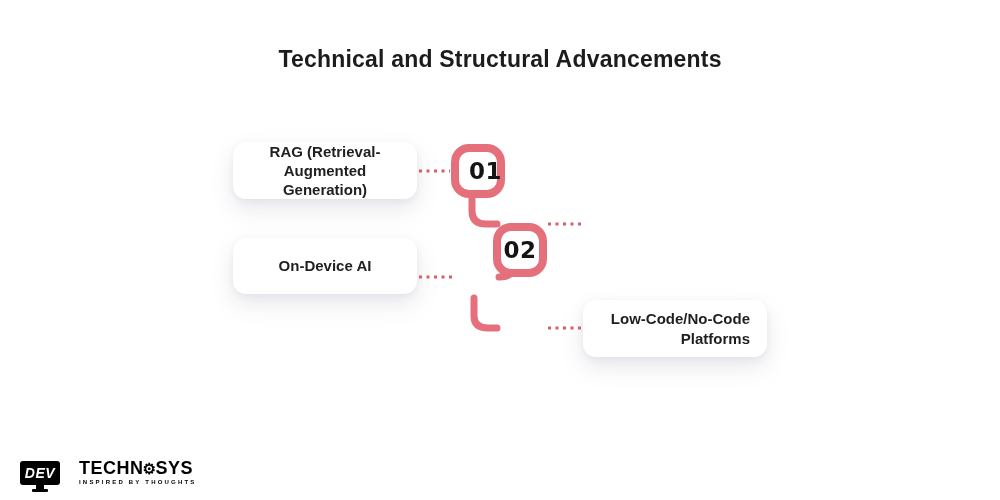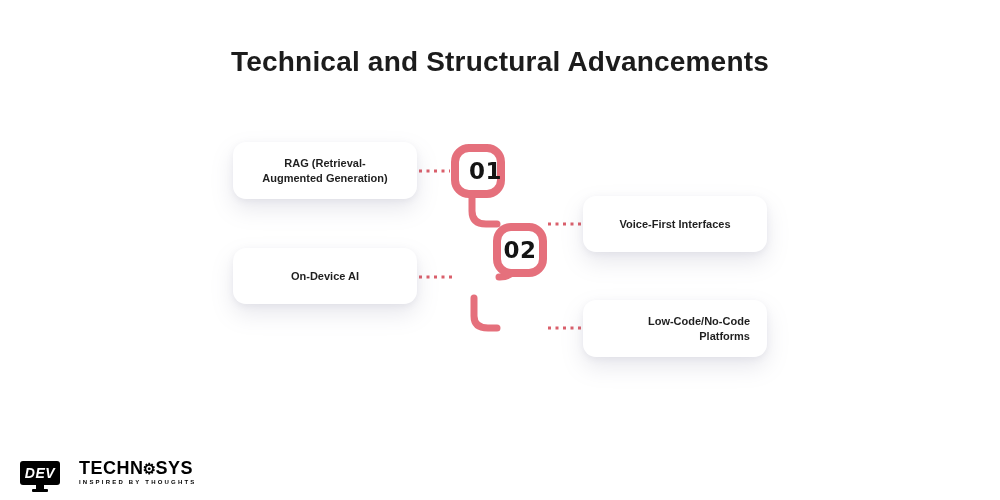--- a/index.html
+++ b/index.html
@@ -2,34 +2,34 @@
 <html><head>
 <meta charset="utf-8">
 <style>
   html,body{margin:0;padding:0;background:#fff;}
   .stage{
     position:relative;width:1000px;height:500px;background:#ffffff;overflow:hidden;
     font-family:"Liberation Sans",sans-serif;
   }
   .title{
     position:absolute;top:46px;left:0;width:100%;text-align:center;
-    font-size:28px;font-weight:700;color:#1c1c1c;letter-spacing:.2px;margin:0;
+    font-size:23px;font-weight:700;color:#1c1c1c;letter-spacing:.2px;margin:0;
   }
   svg.connectors{position:absolute;left:0;top:0;z-index:1;}
   .card{
     position:absolute;background:#ffffff;border-radius:13px;z-index:2;
     box-shadow:0 10px 22px rgba(130,130,155,.18),0 2px 6px rgba(130,130,155,.10);
     display:flex;align-items:center;justify-content:center;text-align:center;
-    font-size:11px;font-weight:700;color:#1f1f1f;line-height:1.28;
+    font-size:15px;font-weight:700;color:#1f1f1f;line-height:1.28;
   }
   .card span{display:block;}
   .card-1{left:233px;top:142px;width:184px;height:57px;}
   .card-1 span{max-width:138px;}
   .card-2{left:583px;top:196px;width:184px;height:56px;}
-  .card-3{left:233px;top:248px;width:184px;height:56px;}
+  .card-3{left:233px;top:238px;width:184px;height:56px;}
   .card-4{left:583px;top:300px;width:184px;height:57px;text-align:right;}
   .card-4 span{max-width:150px;}
   .badge{
     position:absolute;width:54px;height:54px;box-sizing:border-box;z-index:2;
     border:8px solid #e5707c;border-radius:18px;background:#ffffff;
     display:flex;align-items:center;justify-content:center;
     font-family:"DejaVu Sans","Liberation Sans",sans-serif;
     font-size:23px;font-weight:700;color:#141414;letter-spacing:.5px;
   }
   .badge-1{left:451px;top:144px;padding-left:15px;}
@@ -77,23 +77,20 @@
 
     <line x1="419" y1="171" x2="450" y2="171" stroke="#da5f6b" stroke-width="3" stroke-dasharray="3 4.5"></line>
     <line x1="548" y1="224" x2="582" y2="224" stroke="#da5f6b" stroke-width="3" stroke-dasharray="3 4.5"></line>
     <line x1="419" y1="277" x2="452" y2="277" stroke="#da5f6b" stroke-width="3" stroke-dasharray="3 4.5"></line>
     <line x1="548" y1="328" x2="582" y2="328" stroke="#da5f6b" stroke-width="3" stroke-dasharray="3 4.5"></line>
   </svg>
 
   <div class="card card-1">
     <span>RAG (Retrieval-Augmented Generation)</span>
   </div>
-  <div class="card card-2">
-    <span>Voice-First Interfaces</span>
-  </div>
   <div class="card card-3">
     <span>On-Device AI</span>
   </div>
   <div class="card card-4">
     <span>Low-Code/No-Code Platforms</span>
   </div>
 
   <div class="badge badge-1">
     <span>01</span>
   </div>

